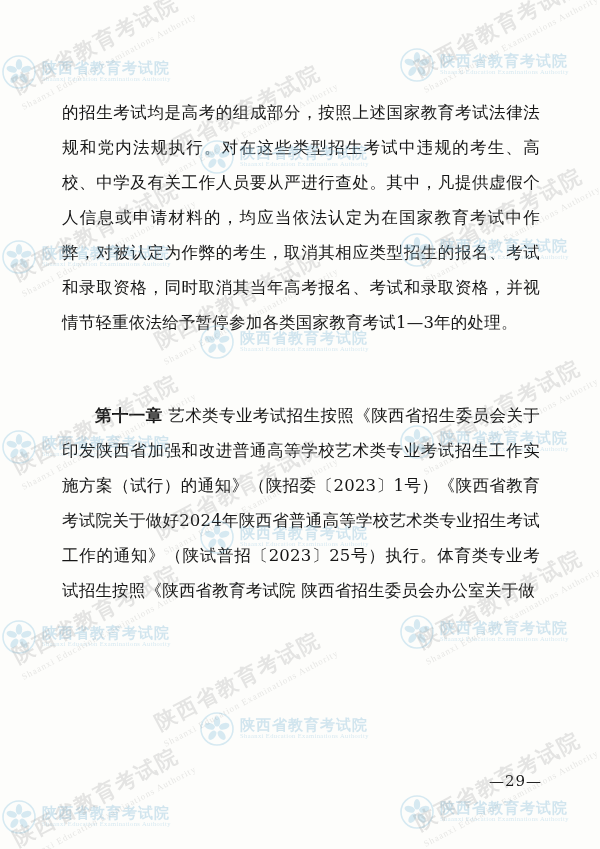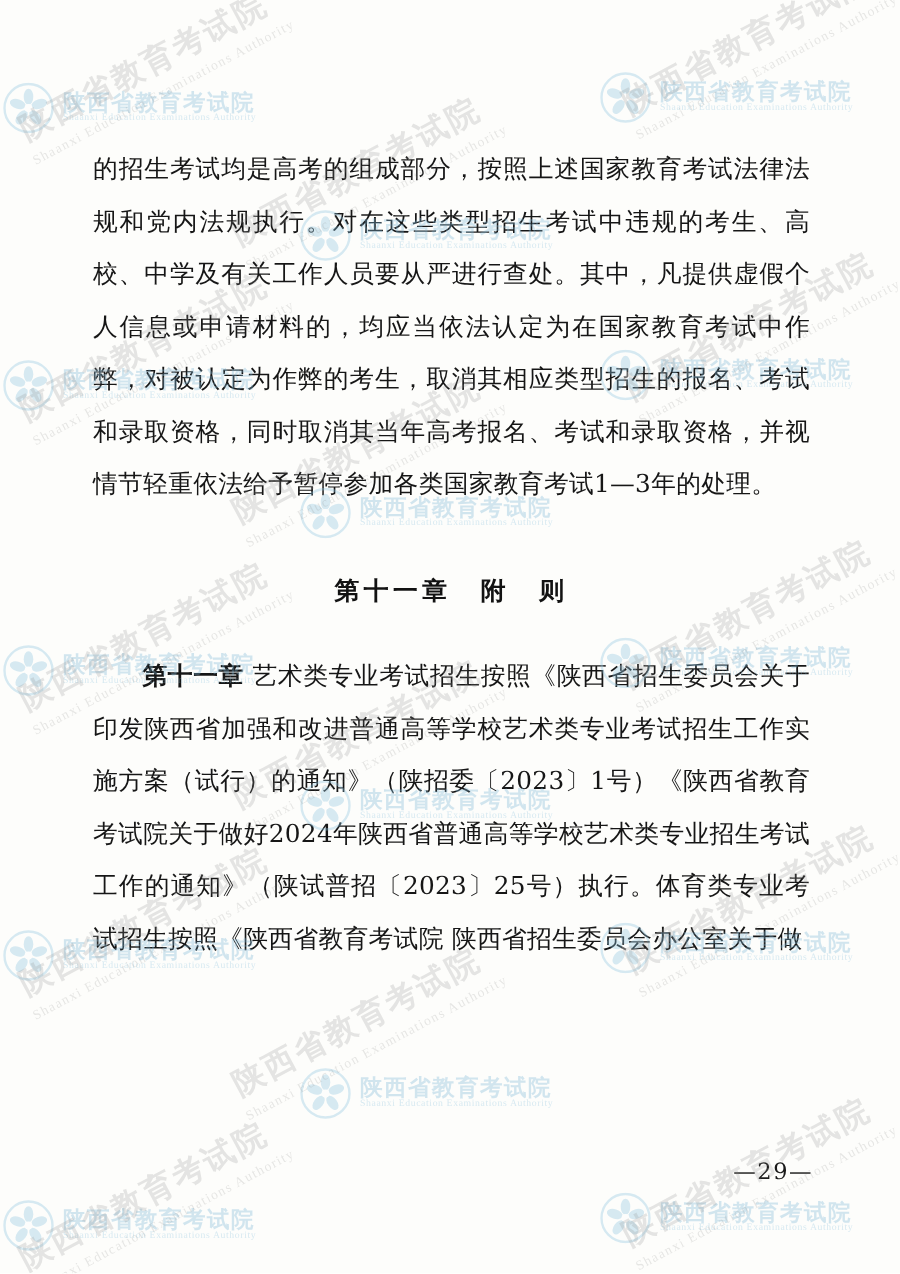--- a/index.html
+++ b/index.html
@@ -428,21 +428,20 @@
 
   <div class="content">
 
     <p class="para">的招生考试均是高考的组成部分，按照上述国家教育考试法律法规和党内法规执行。对在这些类型招生考试中违规的考生、高校、中学及有关工作人员要从严进行查处。其中，凡提供虚假个人信息或申请材料的，均应当依法认定为在国家教育考试中作弊，对被认定为作弊的考生，取消其相应类型招生的报名、考试和录取资格，同时取消其当年高考报名、考试和录取资格，并视情节轻重依法给予暂停参加各类国家教育考试1—3年的处理。</p>
 
     <div class="spacer-md"></div>
 
 
     <div class="spacer-lg"></div>
 
-    <p class="chapter-head">第十一章　附　则</p>
 
     <div class="spacer-lg"></div>
 
     <p class="para indent">
       <span class="art-no">第十一章</span>
       <span>艺术类专业考试招生按照《陕西省招生委员会关于印发陕西省加强和改进普通高等学校艺术类专业考试招生工作实施方案（试行）的通知》（陕招委〔2023〕1号）《陕西省教育考试院关于做好2024年陕西省普通高等学校艺术类专业招生考试工作的通知》（陕试普招〔2023〕25号）执行。体育类专业考试招生按照《陕西省教育考试院  陕西省招生委员会办公室关于做</span>
     </p>
 
   </div>
 

